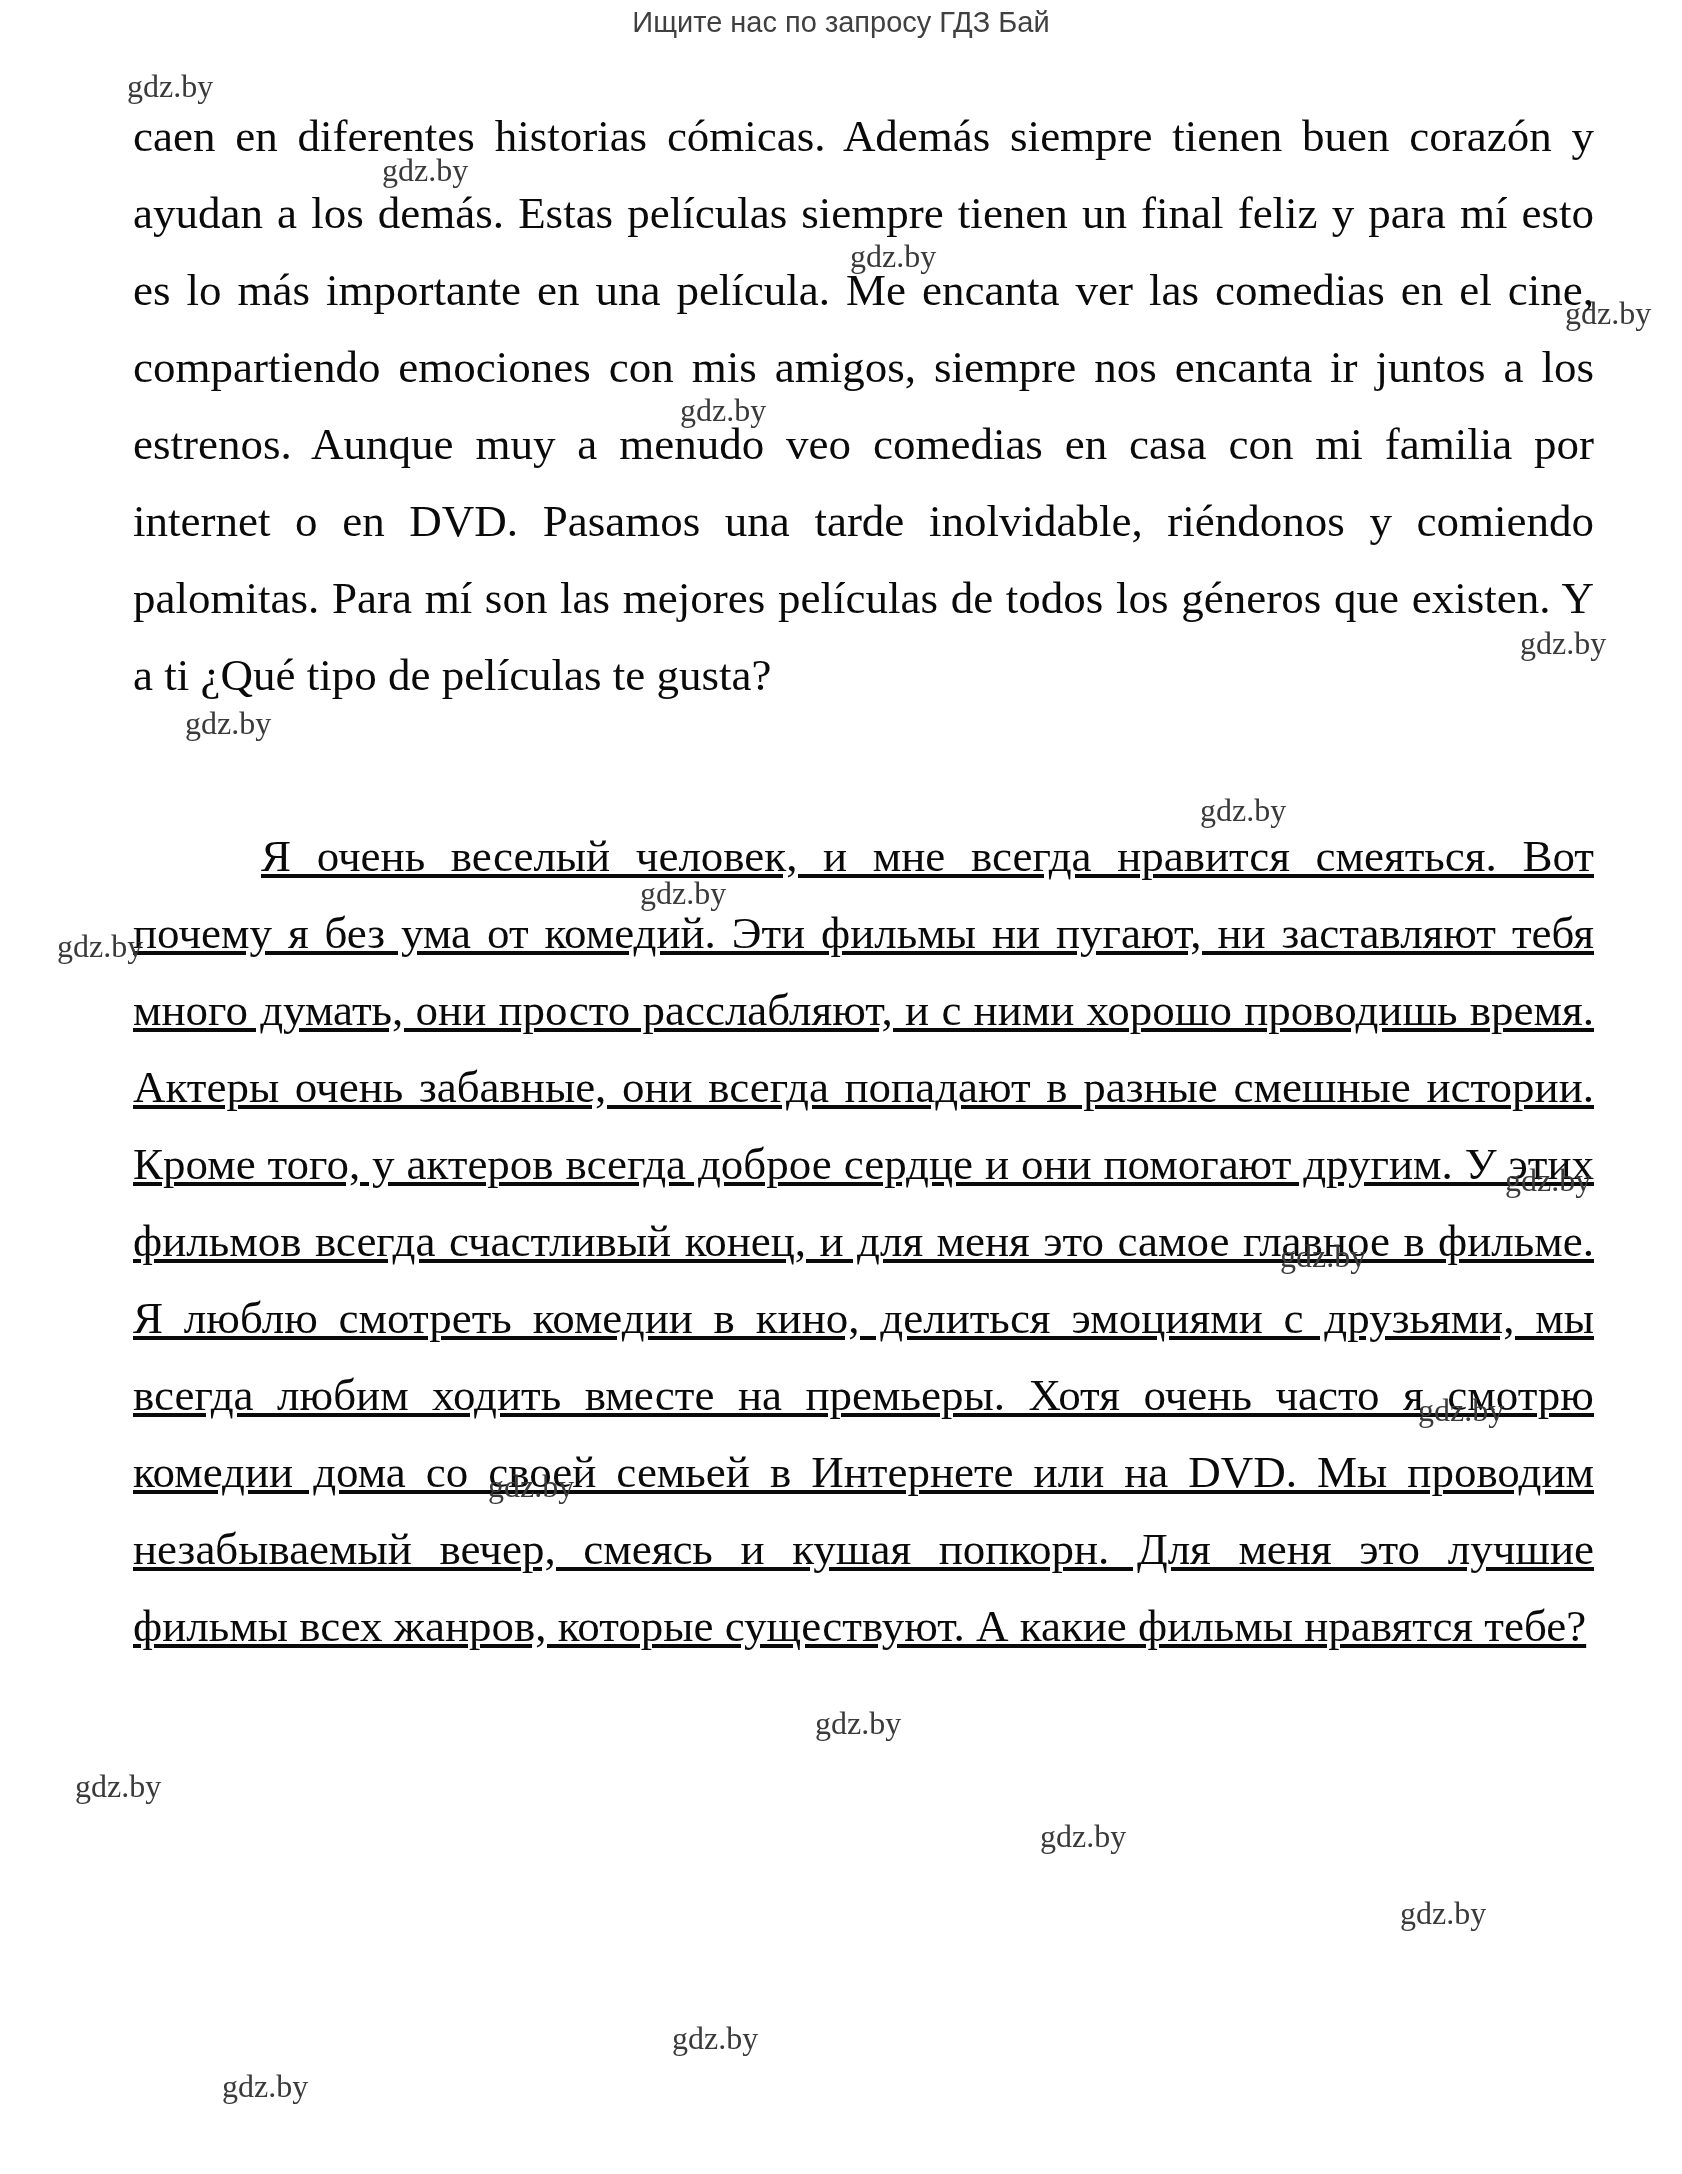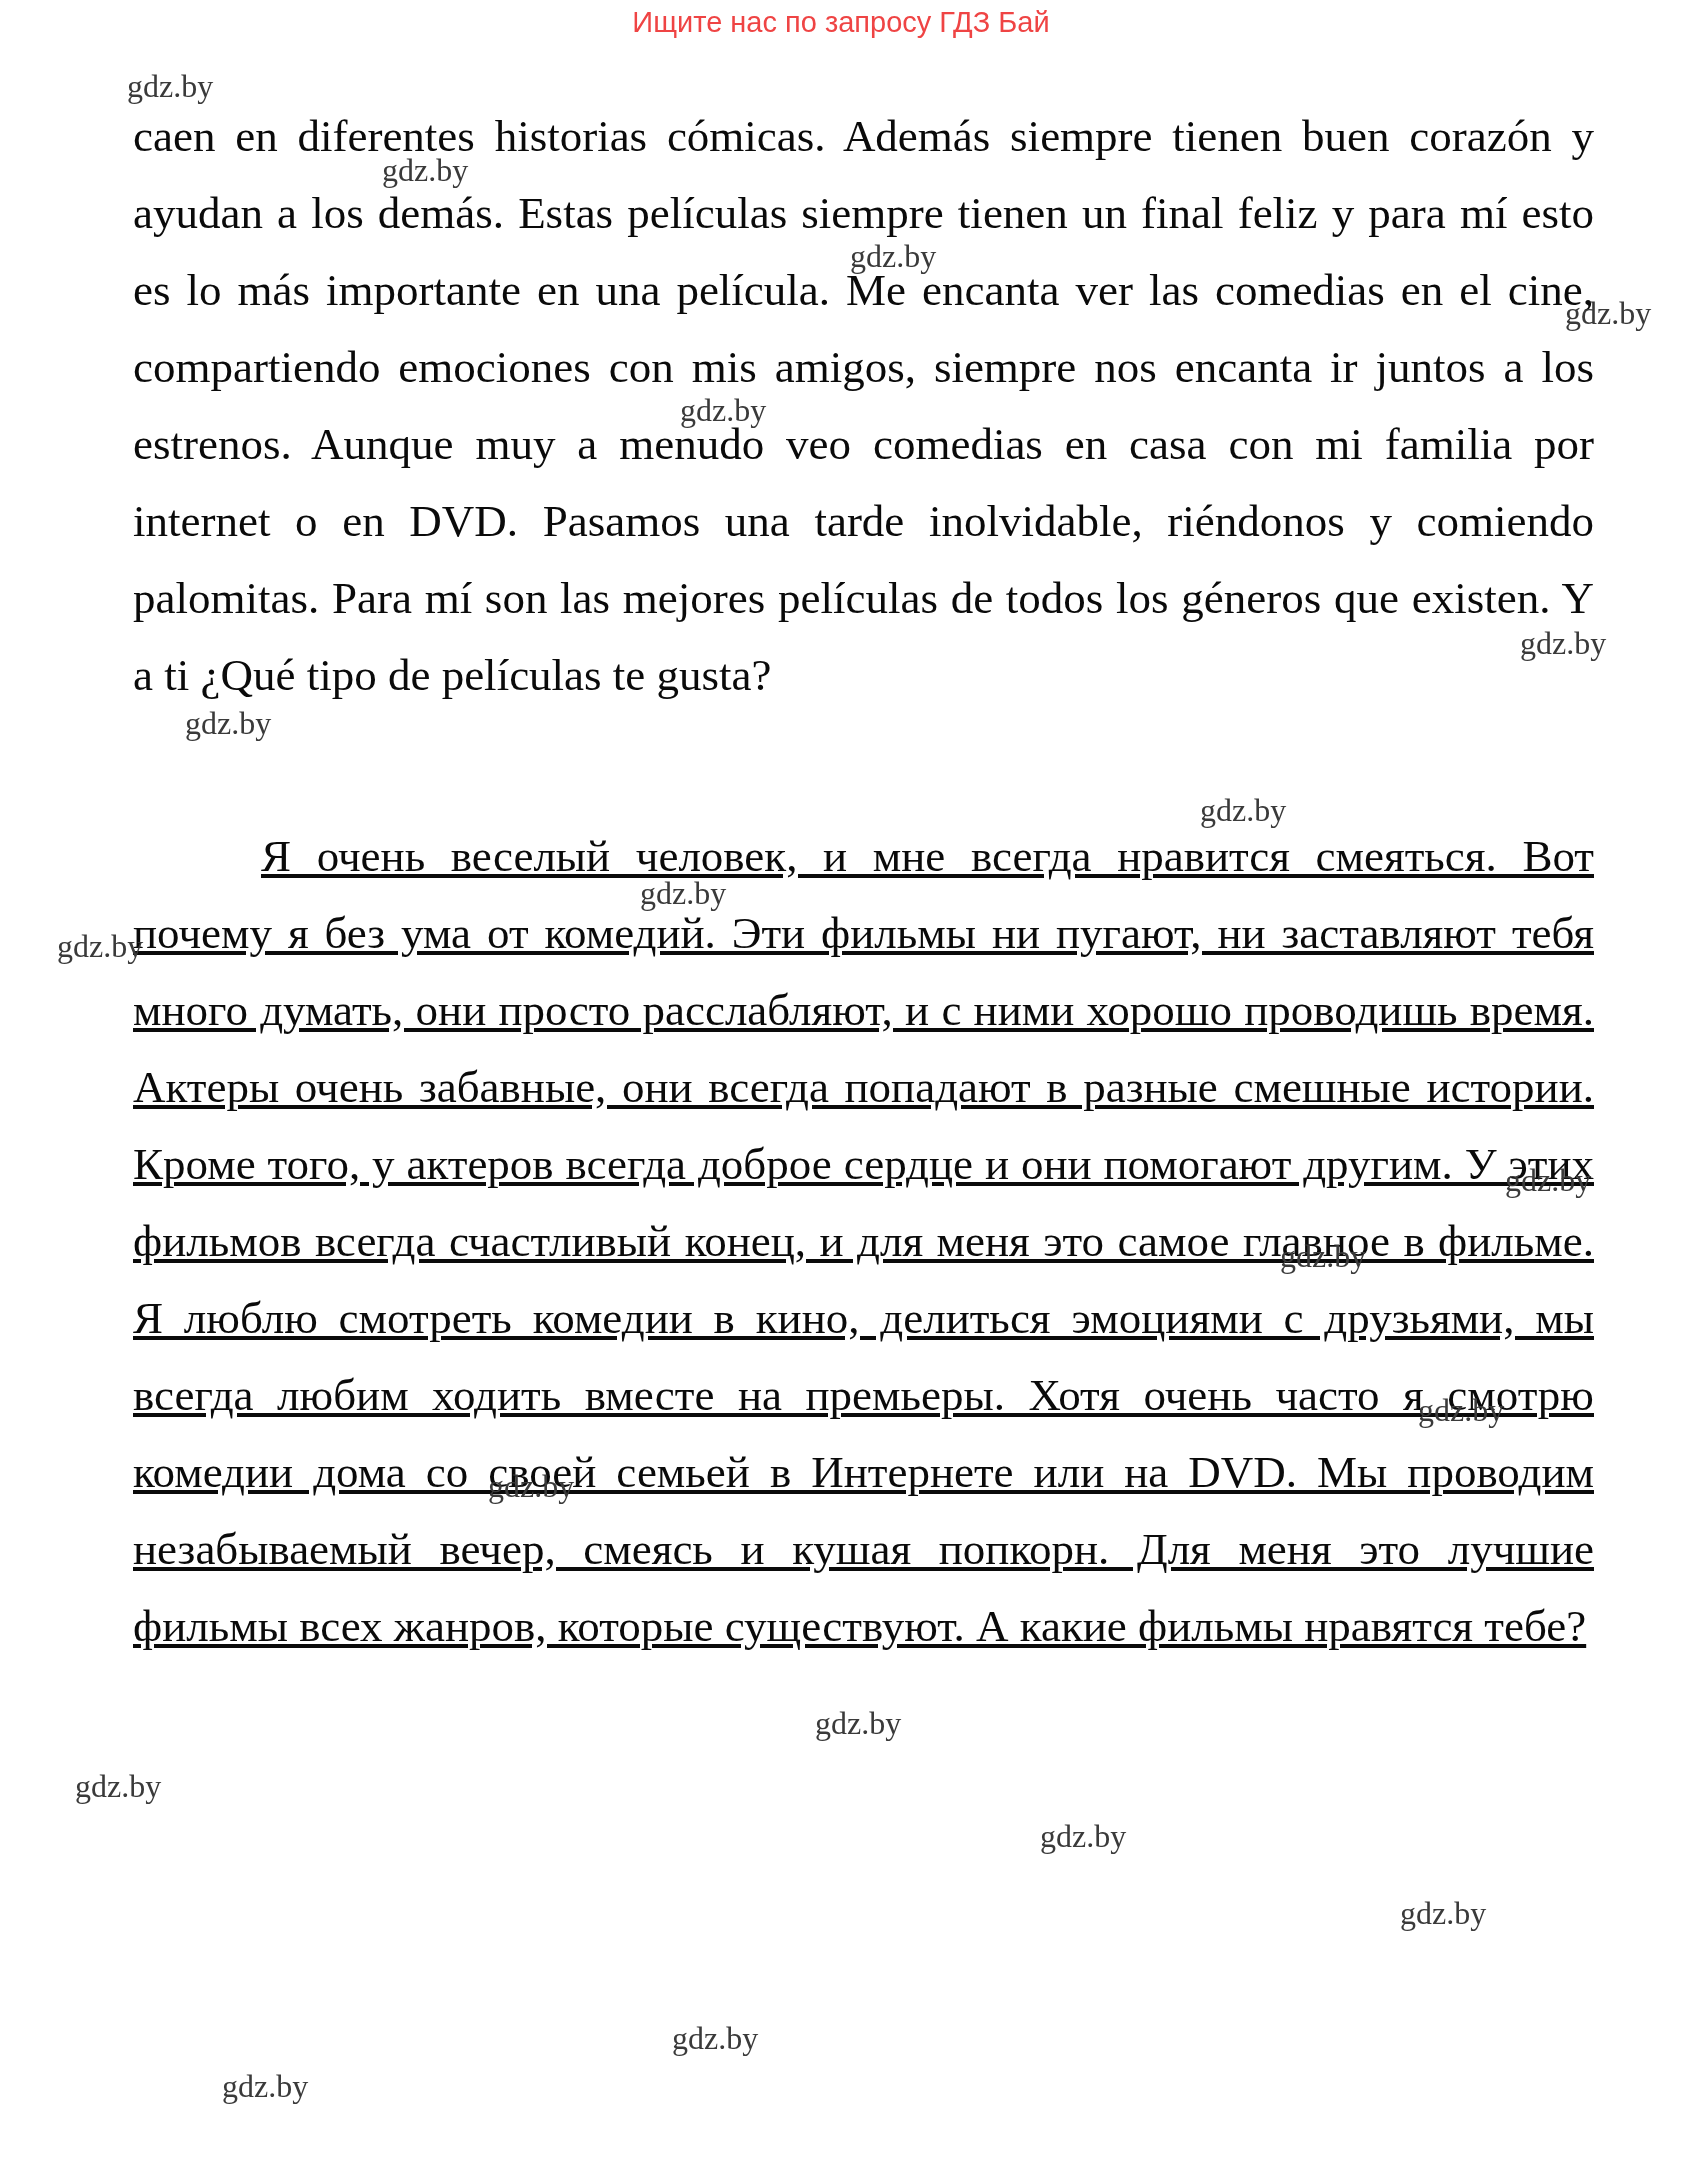--- a/index.html
+++ b/index.html
@@ -59,21 +59,21 @@
     font-family: "Liberation Sans", sans-serif;
     font-size: 29px;
     color: #1f9d1f;
   }
 </style>
 </head>
 <body>
 
 <div class="page">
 
-  <div class="top-banner" style="color: #ef4444;">Ищите нас по запросу ГДЗ Бай</div>
+  <div class="top-banner" style="color: #404040;">Ищите нас по запросу ГДЗ Бай</div>
 
   <div class="content">
     <p class="para spanish">caen en diferentes historias cómicas. Además siempre tienen buen corazón y ayudan a los demás. Estas películas siempre tienen un final feliz y para mí esto es lo más importante en una película. Me encanta ver las comedias en el cine, compartiendo emociones con mis amigos, siempre nos encanta ir juntos a los estrenos. Aunque muy a menudo veo comedias en casa con mi familia por internet o en DVD. Pasamos una tarde inolvidable, riéndonos y comiendo palomitas. Para mí son las mejores películas de todos los géneros que existen. Y a ti ¿Qué tipo de películas te gusta?</p>
     <p class="para russian">Я очень веселый человек, и мне всегда нравится смеяться. Вот почему я без ума от комедий. Эти фильмы ни пугают, ни заставляют тебя много думать, они просто расслабляют, и с ними хорошо проводишь время. Актеры очень забавные, они всегда попадают в разные смешные истории. Кроме того, у актеров всегда доброе сердце и они помогают другим. У этих фильмов всегда счастливый конец, и для меня это самое главное в фильме. Я люблю смотреть комедии в кино, делиться эмоциями с друзьями, мы всегда любим ходить вместе на премьеры. Хотя очень часто я смотрю комедии дома со своей семьей в Интернете или на DVD. Мы проводим незабываемый вечер, смеясь и кушая попкорн. Для меня это лучшие фильмы всех жанров, которые существуют. А какие фильмы нравятся тебе?</p>
   </div>
 
   <span class="wm" style="left:127px;  top:68px">gdz.by</span>
   <span class="wm" style="left:382px;  top:152px">gdz.by</span>
   <span class="wm" style="left:850px;  top:238px">gdz.by</span>
   <span class="wm" style="left:1565px; top:295px">gdz.by</span>

